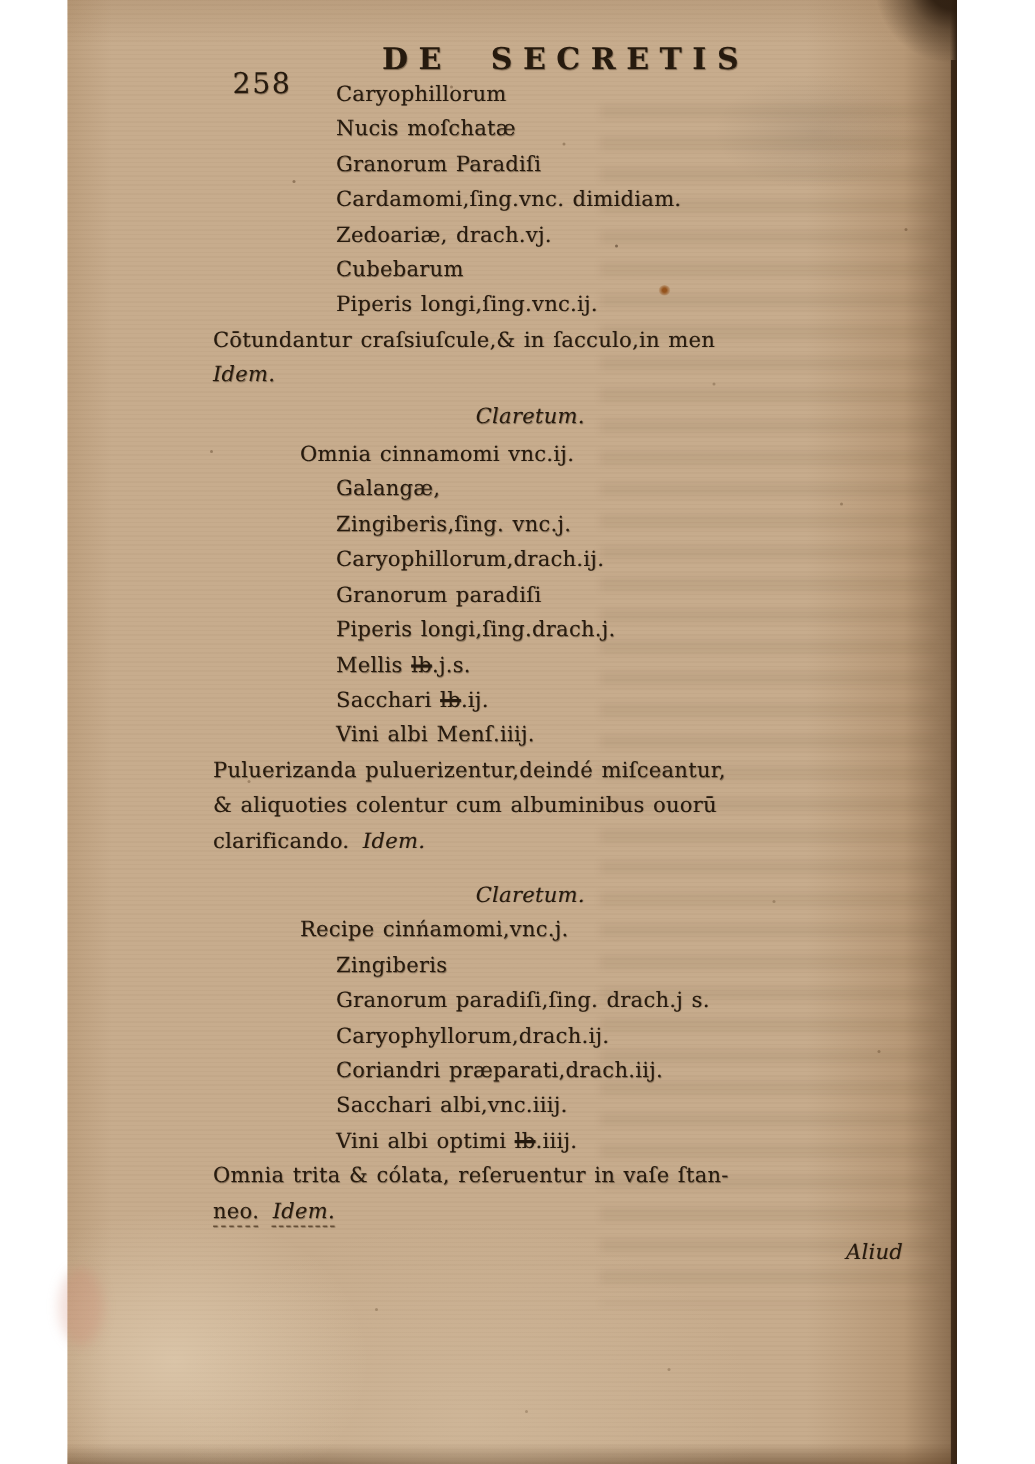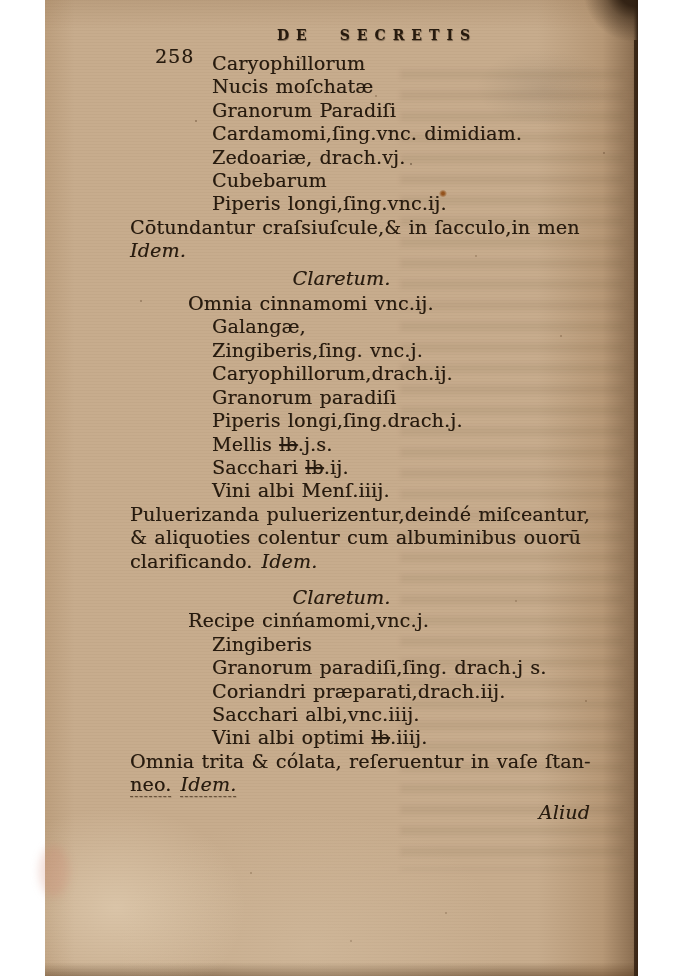--- a/index.html
+++ b/index.html
@@ -47,25 +47,25 @@
       470px 600px 0 rgba(80,55,30,0.30), 540px 700px 0 rgba(80,55,30,0.35),
       205px 872px 0 rgba(80,55,30,0.30), 400px 912px 0 rgba(80,55,30,0.30),
       558px 152px 0 rgba(80,55,30,0.40), 305px 940px 0 rgba(80,55,30,0.28),
       255px 57px 0 rgba(80,55,30,0.40), 365px 163px 0 rgba(60,40,22,0.5);
   }
   
   .header{position:absolute;left:0;top:27px;width:100%;height:30px;color:#261a0e;}
   .pagenum{position:absolute;left:110px;top:18px;font-size:19px;letter-spacing:1px;
     text-shadow:0.4px 0.4px 0.6px rgba(48,32,16,0.5);}
   .title{position:absolute;left:216px;top:0;width:232px;display:flex;gap:26px;justify-content:center;
-    font-size:14px;font-weight:bold;letter-spacing:7px;
+    font-size:20px;font-weight:bold;letter-spacing:7px;
     text-shadow:0.5px 0.5px 0.7px rgba(48,32,16,0.5);}
   .textblock{
-    position:absolute;left:0;top:52px;width:100%;
-    color:#261a0e;font-size:19px;line-height:23.4px;letter-spacing:0.2px;word-spacing:1px;
+    position:absolute;left:12px;top:52px;width:100%;
+    color:#261a0e;font-size:14px;line-height:23.4px;letter-spacing:0.2px;word-spacing:1px;
     text-shadow:0.4px 0.4px 0.6px rgba(48,32,16,0.5);
   }
   .line{white-space:nowrap;}
   .l0{padding-left:85px;}
   .l1{padding-left:143px;}
   .l2{padding-left:167px;}
   .center{text-align:center;}
   .it{font-style:italic;}
   .head1{margin-top:4px;margin-bottom:2px;}
   .head2{margin-top:13px;}
@@ -114,20 +114,21 @@
     <div class="line l2">Vini albi Menſ.iiij.</div>
     <div class="line l0">Puluerizanda puluerizentur,deindé miſceantur,</div>
     <div class="line l0">&amp; aliquoties colentur cum albuminibus ouorū</div>
     <div class="line l0">
       <span>clarificando.</span><span class="suffix">Idem.</span>
     </div>
     <div class="line center it head2">Claretum.</div>
     <div class="line l1">Recipe cinńamomi,vnc.j.</div>
     <div class="line l2">Zingiberis</div>
     <div class="line l2">Granorum paradiſi,ſing. drach.j s.</div>
+    <div class="line l2">Caryophyllorum,drach.ij.</div>
     <div class="line l2">Coriandri præparati,drach.iij.</div>
     <div class="line l2">Sacchari albi,vnc.iiij.</div>
     <div class="line l2">Vini albi optimi <span class="lb">lb</span>.iiij.</div>
     <div class="line l0">Omnia trita &amp; cólata, reſeruentur in vaſe ſtan-</div>
     <div class="line l0">
       <span class="dashes">neo.</span><span class="suffix dashes">Idem.</span>
     </div>
     <div class="line catch it">Aliud</div>
   </div>
 </div>

